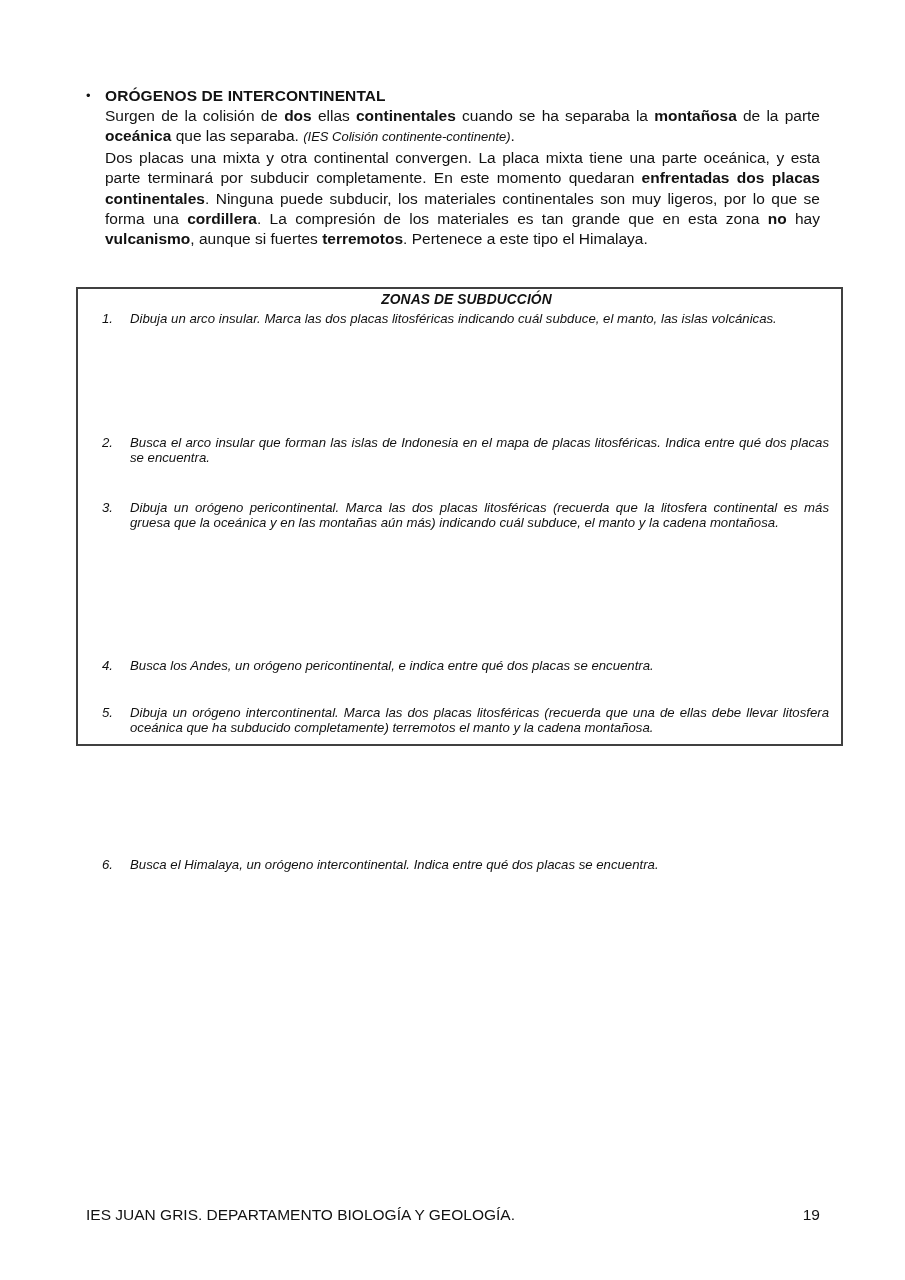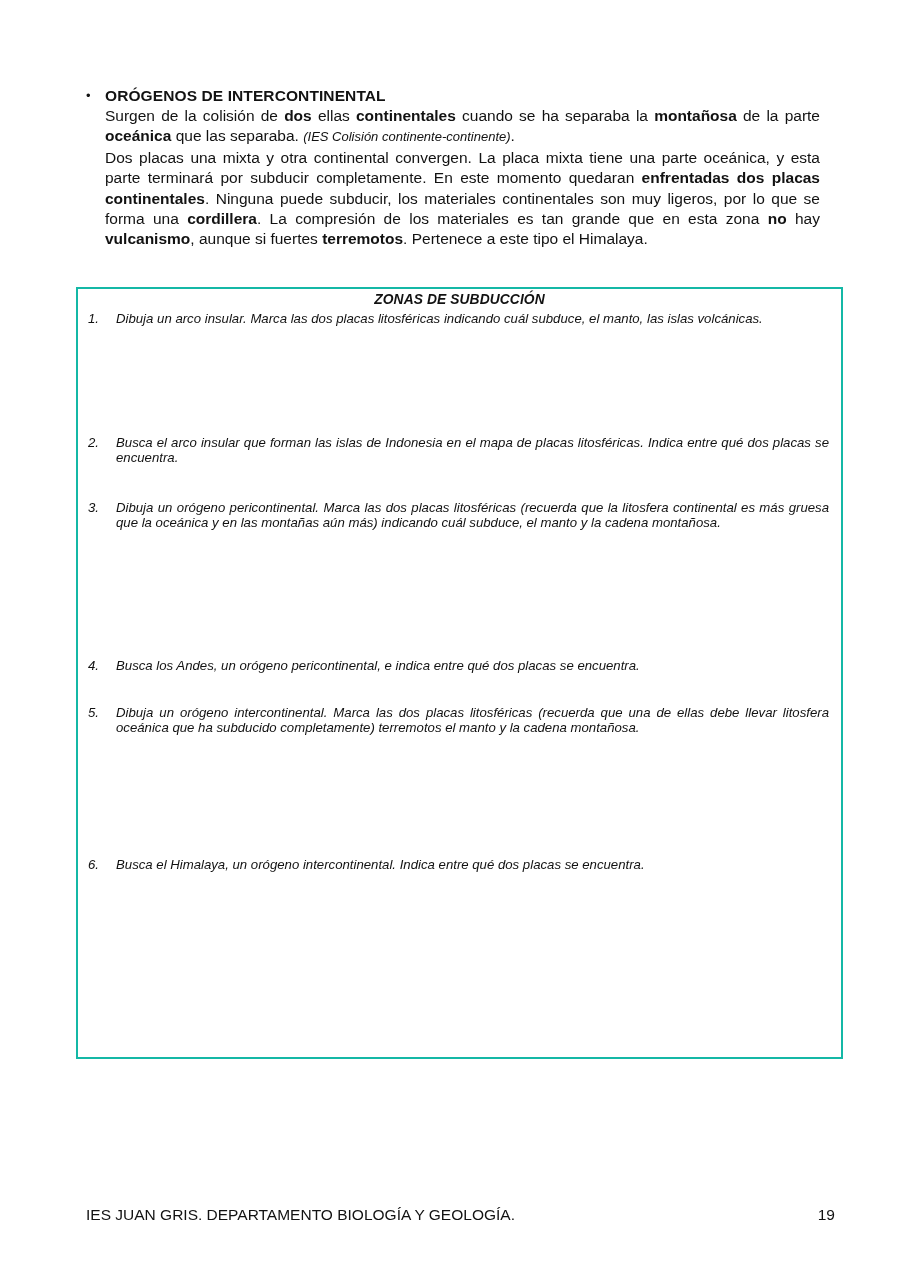--- a/index.html
+++ b/index.html
@@ -51,24 +51,24 @@
     font-style: italic;
     font-size: 13px;
   }
 
   
   .box {
     position: absolute;
     left: 76px;
     top: 287px;
     width: 767px;
-    height: 772px;
-    border: 2px solid #14b8a6;
+    height: 459px;
+    border: 2px solid #404040;
     box-sizing: border-box;
-    padding: 4px 10px 0 10px;
+    padding: 4px 10px 0 24px;
   }
   .box-title {
     text-align: center;
     font-weight: bold;
     font-style: italic;
     font-size: 13.8px;
     line-height: 14px;
     margin-bottom: 4px;
     letter-spacing: 0.1px;
   }
@@ -97,21 +97,21 @@
   .footer-text {
     position: absolute;
     left: 86px;
     top: 1205px;
     font-size: 15.5px;
     line-height: 20px;
     text-align: right;
   }
   .page-number {
     position: absolute;
-    left: 735px;
+    left: 720px;
     top: 1205px;
     width: 100px;
     text-align: right;
     font-size: 15.5px;
     line-height: 20px;
   }
 </style>
 </head>
 <body>
 

